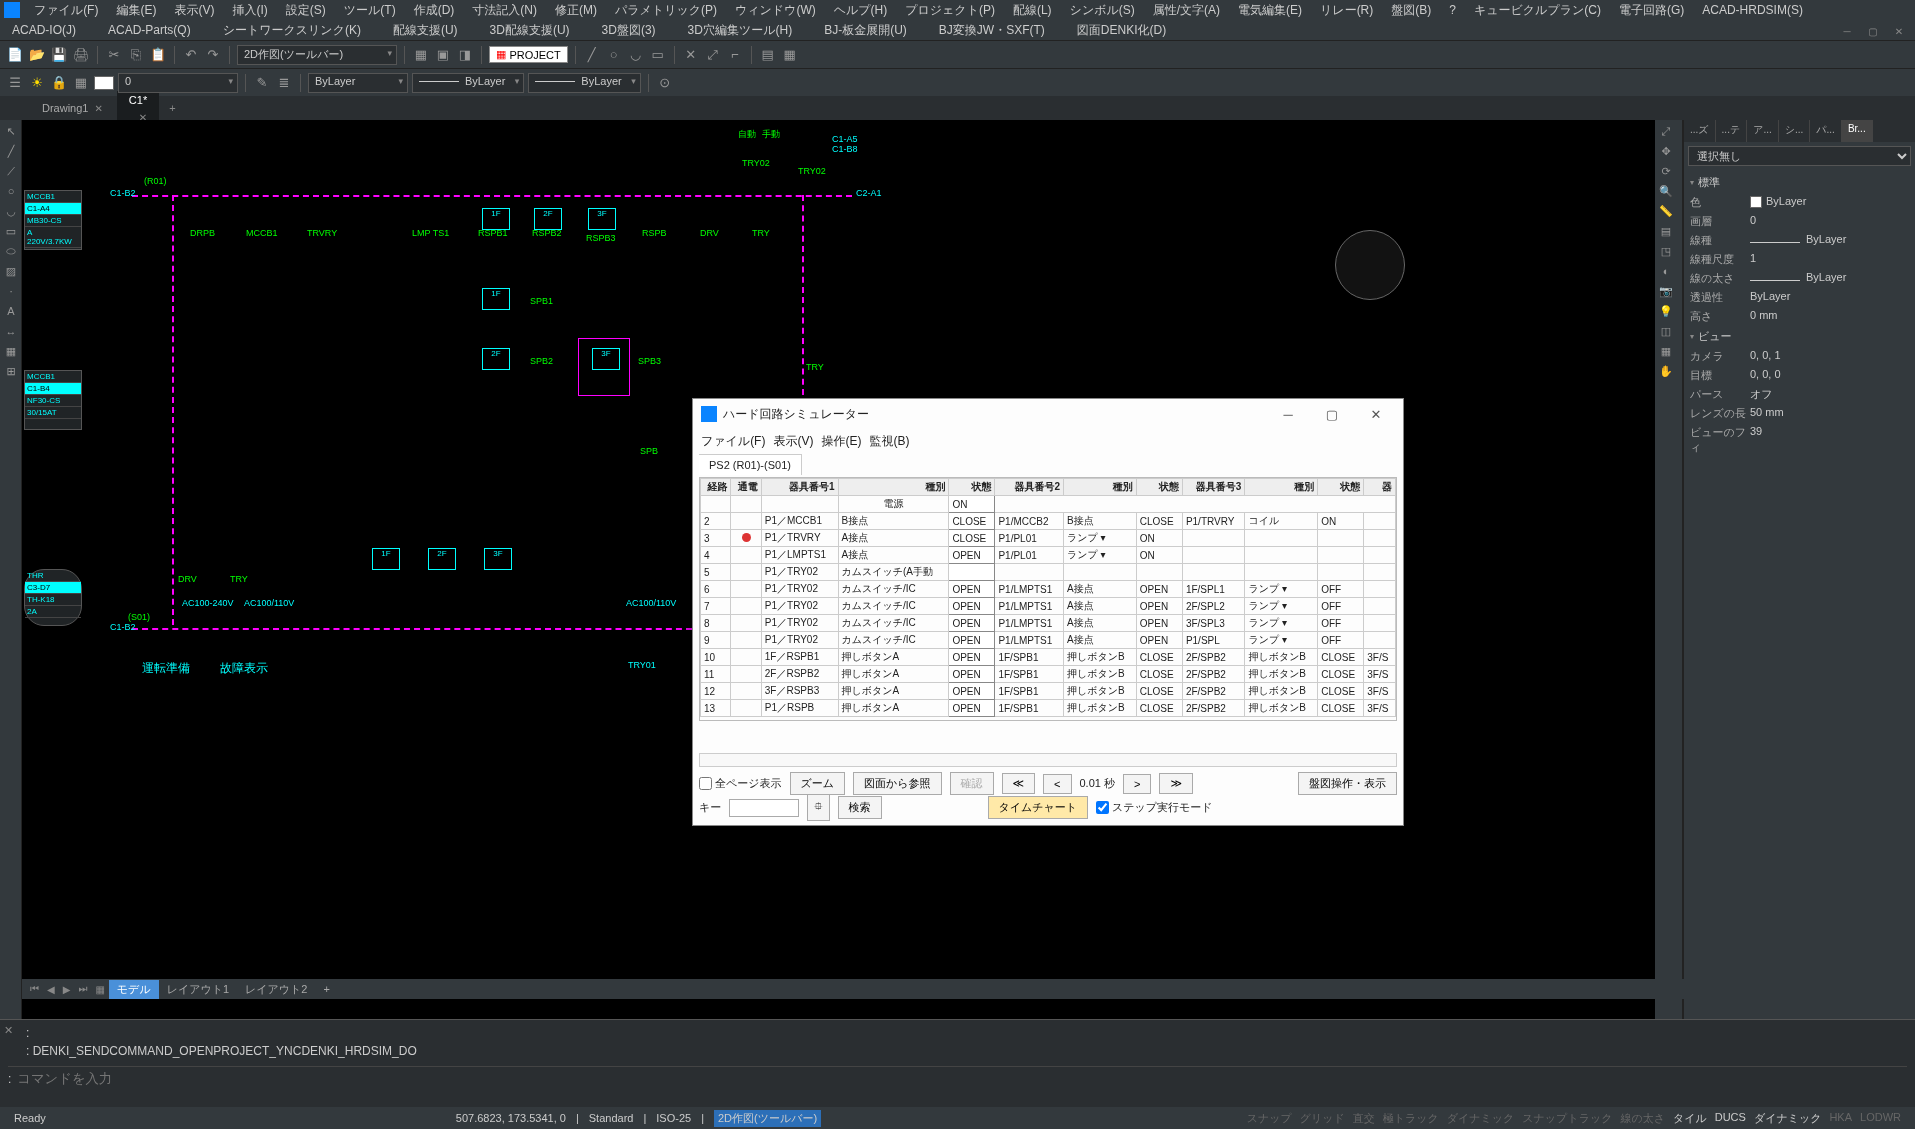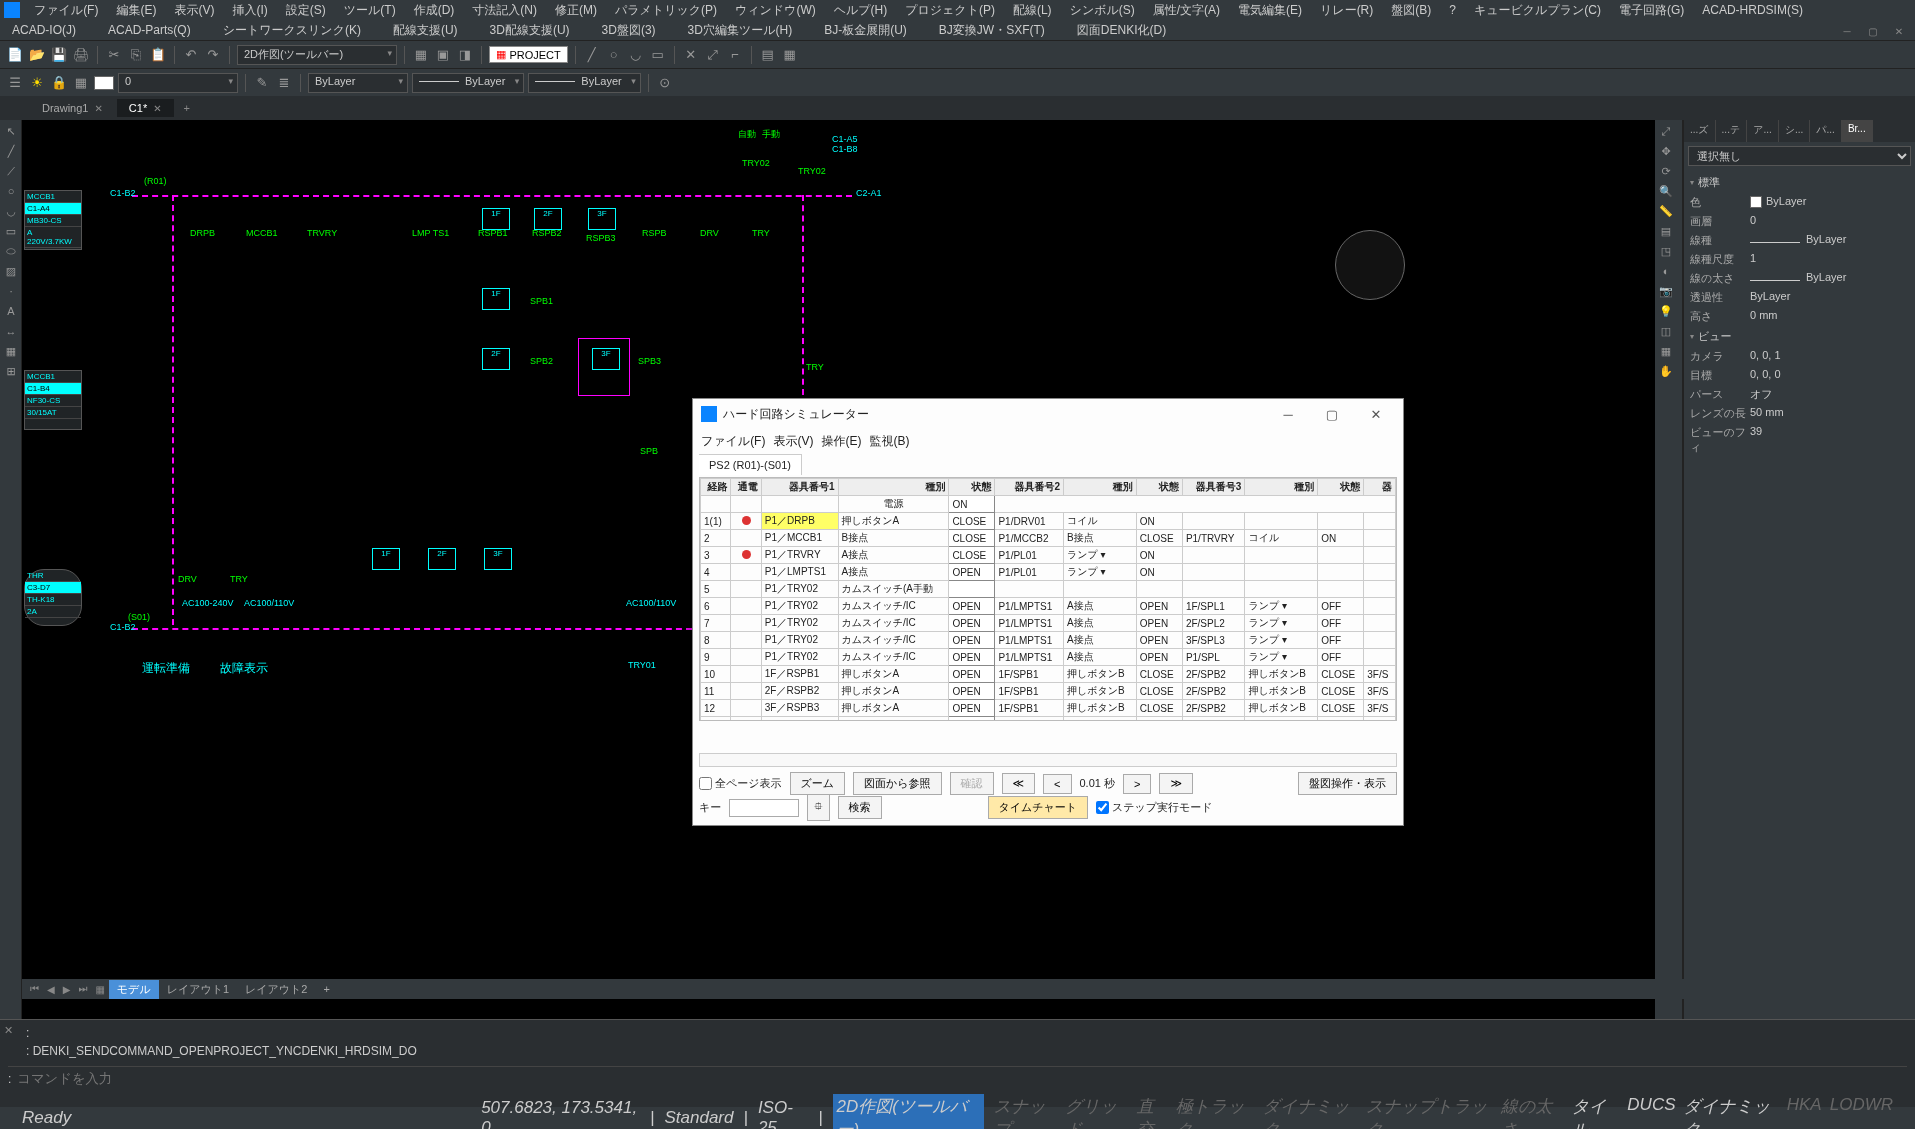--- a/index.html
+++ b/index.html
@@ -13,42 +13,42 @@
 .win-ctrl span { width:24px; height:16px; display:inline-flex; align-items:center; justify-content:center; color:#888; font-size:10px; }
 .toolbar { background:#33393d; display:flex; align-items:center; padding:3px 6px; height:28px; gap:4px; border-top:1px solid #222; }
 .tb-icon { width:18px; height:18px; display:inline-flex; align-items:center; justify-content:center; color:#999; font-size:13px; }
 .tb-sep { width:1px; height:18px; background:#555; margin:0 3px; }
 .combo { background:#2a2e31; border:1px solid #555; color:#ccc; padding:1px 18px 1px 6px; font-size:11px; height:20px; position:relative; min-width:100px; }
 .combo::after { content:"▾"; position:absolute; right:4px; top:2px; color:#888; font-size:9px; }
 .combo-color { width:20px; height:14px; background:#fff; border:1px solid #666; display:inline-block; vertical-align:middle; }
 .project-lbl { background:#fff; color:#000; padding:1px 6px; border:1px solid #888; font-size:11px; display:flex; align-items:center; gap:3px; }
 .tabs { background:#2a2e31; display:flex; align-items:center; height:24px; padding-left:30px; gap:2px; }
 .tab { padding:3px 12px; background:#2a2e31; color:#aaa; font-size:11px; display:flex; align-items:flex-end; gap:6px; }
-.tab.active { background:#1a1d1f; color:#fff; }
+.tab.active { background:#1a1d1f; color:#fff;flex-direction:column; }
 .tab .x { color:#888; font-size:10px; }
 .tab-plus { padding:3px 8px; color:#888; }
 .main { display:flex; height:calc(100% - 160px); }
 .vtool { width:22px; background:#33393d; display:flex; flex-direction:column; gap:2px; padding:2px; border-right:1px solid #222; }
 .vtool .vi { width:18px; height:18px; display:flex; align-items:center; justify-content:center; color:#999; font-size:11px; }
 .canvas { flex:1; background:#000; position:relative; overflow:hidden; }
 .schematic { position:absolute; inset:0; }
 .sch-text { position:absolute; font-size:9px; color:cyan; white-space:nowrap; }
 .sch-grn { color:#0f0; }
 .sch-box { position:absolute; border:1px solid magenta; }
 .sch-cyan-box { position:absolute; border:1px solid cyan; font-size:8px; color:cyan; text-align:center; }
 .bottom-tabs { position:absolute; bottom:130px; left:22px; right:230px; height:20px; background:#33393d; display:flex; align-items:center; gap:0; font-size:11px; padding-left:4px; }
 .bottom-tabs .bt { padding:2px 8px; color:#aaa; }
 .bottom-tabs .bt.active { background:#4a90d9; color:#fff; }
 .bottom-tabs .nav { color:#888; padding:2px 4px; font-size:10px; }
 .cmd-area { position:absolute; bottom:22px; left:0; right:0; height:88px; background:#2a2e31; border-top:1px solid #555; padding:4px 8px; font-family:monospace; font-size:12px; color:#ccc; }
 .cmd-area .x-btn { position:absolute; left:4px; top:4px; color:#888; font-size:11px; }
 .cmd-area .line { margin-left:18px; padding:2px 0; }
 .cmd-prompt { border-top:1px solid #444; margin-top:6px; padding-top:4px; display:flex; align-items:center; gap:6px; }
 .cmd-prompt input { flex:1; background:transparent; border:none; color:#ccc; font-family:monospace; }
-.statusbar { position:absolute; bottom:0; left:0; right:0; height:22px; background:#33393d; display:flex; align-items:center; padding:0 22px; font-size:17px; color:#ccc; gap:10px;font-style:italic; }
+.statusbar { position:absolute; bottom:0; left:0; right:0; height:22px; background:#33393d; display:flex; align-items:center; padding:0 14px; font-size:11px; color:#ccc; gap:10px; }
 .statusbar .sb-r { margin-left:auto; display:flex; gap:8px; color:#666; }
 .right-panel { width:232px; background:#33393d; border-left:1px solid #222; display:flex; flex-direction:column; }
 .rp-tabs { display:flex; height:22px; background:#2a2e31; font-size:10px; }
 .rp-tabs span { padding:3px 6px; color:#aaa; border-right:1px solid #444; }
 .rp-tabs span.active { background:#444; color:#fff; }
 .rp-sel { padding:4px; }
 .rp-combo { width:100%; background:#2a2e31; border:1px solid #555; color:#ccc; padding:2px 4px; font-size:11px; height:20px; }
 .rp-section { padding:2px 6px; }
 .rp-hdr { font-size:11px; color:#ccc; padding:3px 0; display:flex; align-items:center; gap:4px; }
 .rp-hdr::before { content:"▾"; font-size:8px; color:#888; }
@@ -464,34 +464,20 @@
           </tr>
           <tr>
             <td></td>
             <td></td>
             <td></td>
             <td style="text-align:center">電源</td>
             <td class="cell-on">ON</td>
             <td colspan="7"></td>
           </tr>
           <tr>
-            <td>1(1)</td>
-            <td style="text-align:center"><span class="dot-red"></span></td>
-            <td class="cell-yel">P1／DRPB</td>
-            <td>押しボタンA</td>
-            <td class="cell-on">CLOSE</td>
-            <td>P1/DRV01</td>
-            <td>コイル</td>
-            <td>ON</td>
-            <td></td>
-            <td></td>
-            <td></td>
-            <td></td>
-          </tr>
-          <tr>
             <td>2</td>
             <td style="text-align:center"></td>
             <td class="">P1／MCCB1</td>
             <td>B接点</td>
             <td class="cell-on">CLOSE</td>
             <td>P1/MCCB2</td>
             <td>B接点</td>
             <td>CLOSE</td>
             <td>P1/TRVRY</td>
             <td>コイル</td>

